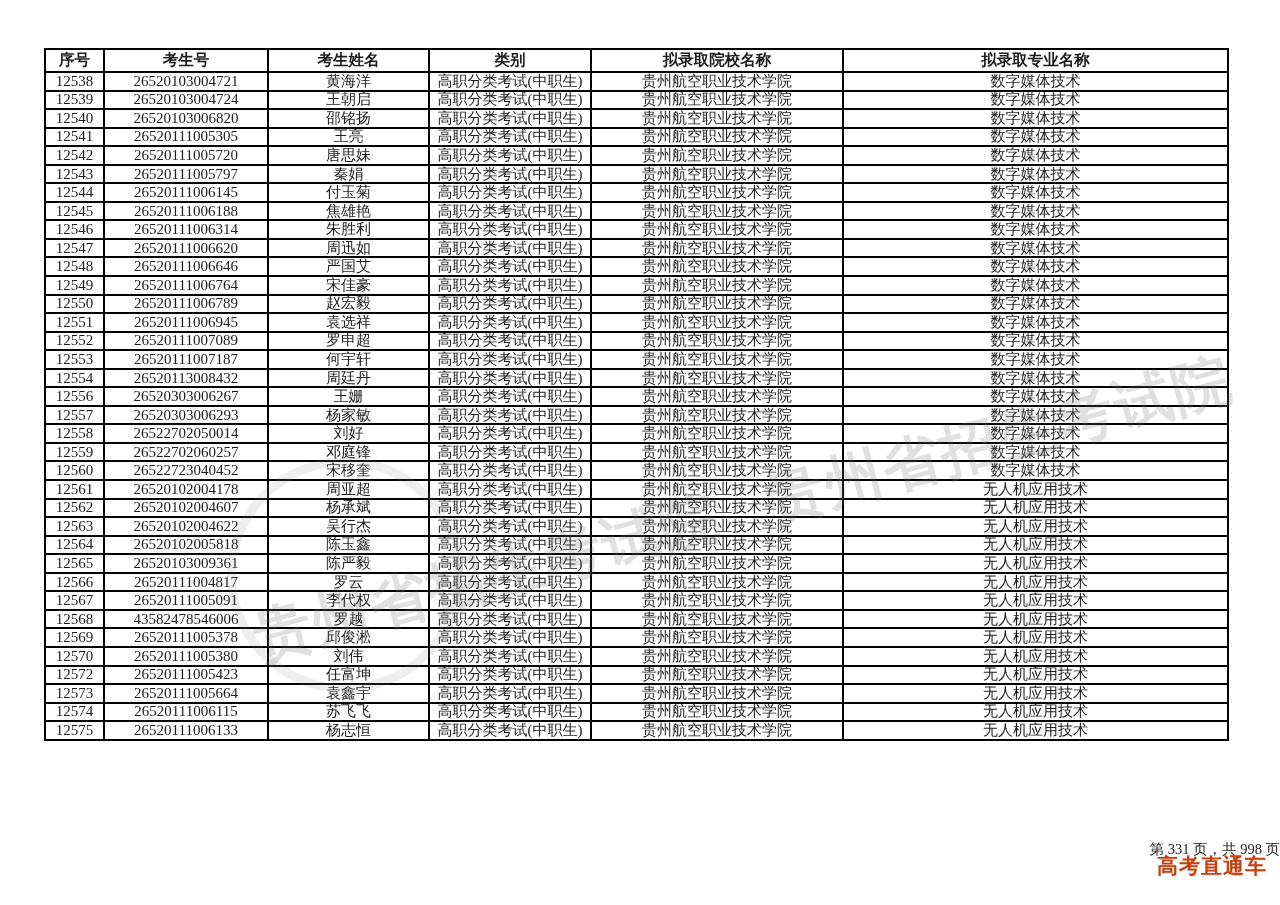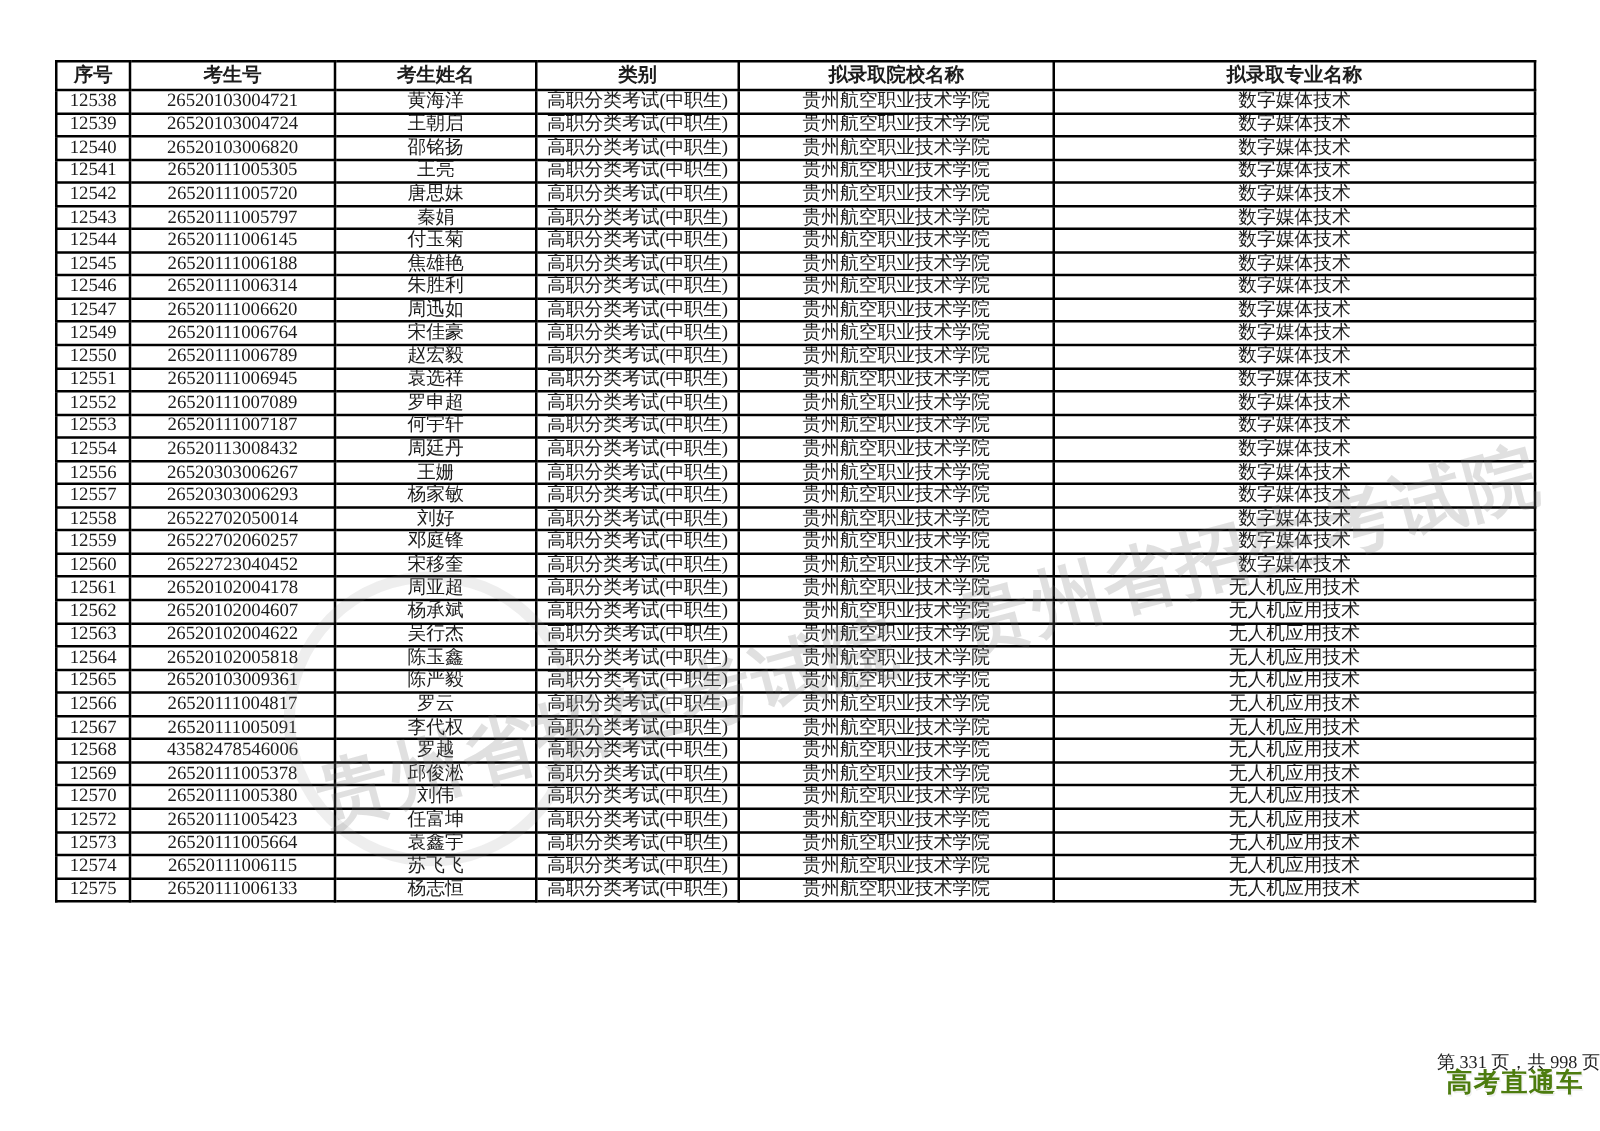--- a/index.html
+++ b/index.html
@@ -75,21 +75,21 @@
     font-size:14.5px;
     color:#222222;
   }
   .brand {
     position:absolute;
     top:852px; right:13px;
     font-family:"Liberation Sans","DejaVu Sans",sans-serif;
     font-size:21px;
     font-weight:700;
     letter-spacing:1px;
-    color:#4d7c0f;
+    color:#c2410c;
     text-shadow:1px 1px 0 #f0f0f0;
   }
 </style>
 </head>
 <body>
 
 <div class="page">
 
   <table class="roster">
     <colgroup>
@@ -185,20 +185,28 @@
         </tr>
         <tr>
           <td>12547</td>
           <td>26520111006620</td>
           <td>周迅如</td>
           <td>高职分类考试(中职生)</td>
           <td>贵州航空职业技术学院</td>
           <td>数字媒体技术</td>
         </tr>
         <tr>
+          <td>12548</td>
+          <td>26520111006646</td>
+          <td>严国艾</td>
+          <td>高职分类考试(中职生)</td>
+          <td>贵州航空职业技术学院</td>
+          <td>数字媒体技术</td>
+        </tr>
+        <tr>
           <td>12549</td>
           <td>26520111006764</td>
           <td>宋佳豪</td>
           <td>高职分类考试(中职生)</td>
           <td>贵州航空职业技术学院</td>
           <td>数字媒体技术</td>
         </tr>
         <tr>
           <td>12550</td>
           <td>26520111006789</td>

